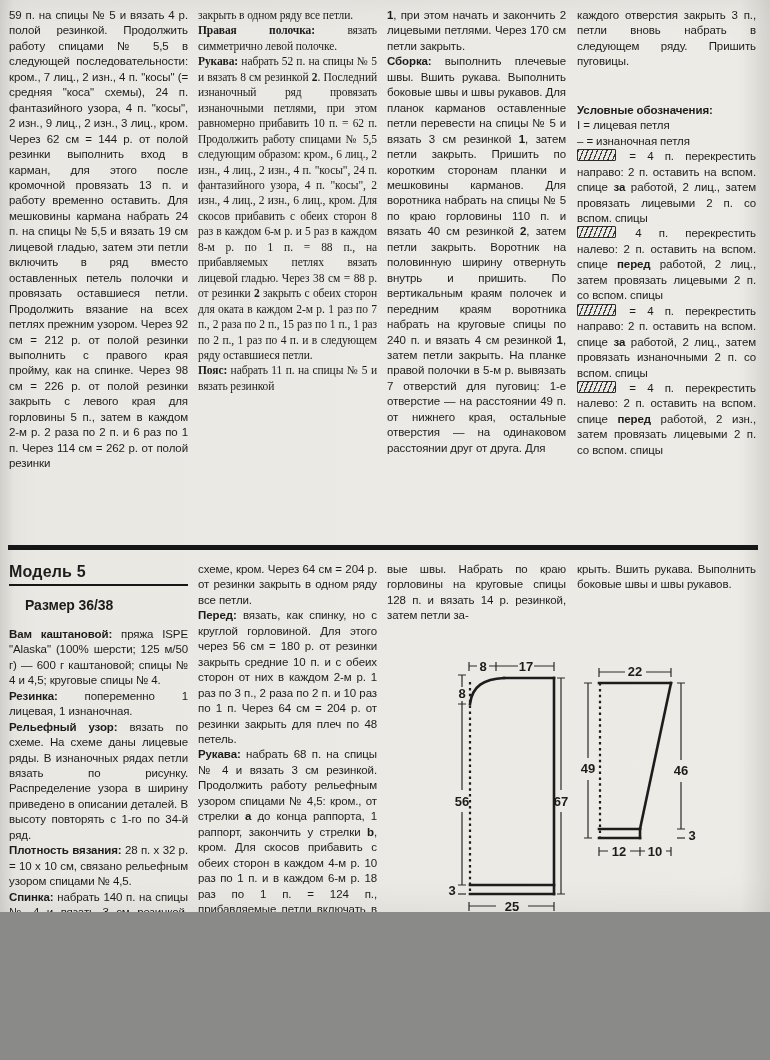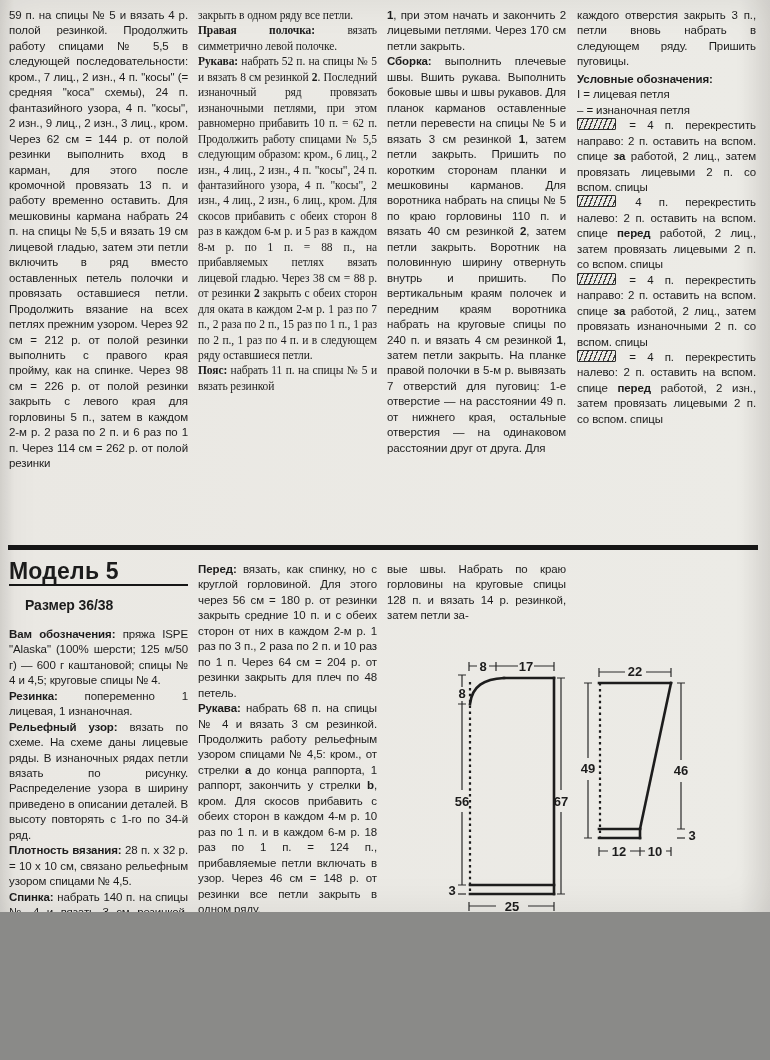--- a/index.html
+++ b/index.html
@@ -10,23 +10,23 @@
     box-shadow:inset 0 0 40px rgba(0,0,0,.08);
   }
   .col{position:absolute;width:179px;text-align:justify;font-size:11.5px;line-height:15.45px;letter-spacing:-0.1px;}
   .tcol1{left:9px;top:8px;}  .tcol2{left:198px;top:8px;font-family:Liberation Serif, serif;}
   .tcol3{left:387px;top:8px;}.tcol4{left:577px;top:8px;}
   .bcol1{left:9px;top:562px;}.bcol2{left:198px;top:562px;}
   .bcol3{left:387px;top:562px;width:179px;}
   .bcol4{left:577px;top:562px;}
   .para{margin:0;}
   .b, b{font-weight:bold;}
-  .mt{margin-top:2px;}
+  .mt{margin-top:33px;}
   .divider{position:absolute;left:8px;top:545px;width:750px;height:5px;background:#161616;}
-  .model-heading{font-size:23px;font-weight:bold;letter-spacing:.2px;border-bottom:2.5px solid #161616;padding-bottom:5px;margin:2px 0 12px 0;text-align:left;}
+  .model-heading{font-size:16px;font-weight:bold;letter-spacing:.2px;border-bottom:2.5px solid #161616;padding-bottom:5px;margin:2px 0 12px 0;text-align:left;}
   .model-size{font-weight:bold;font-size:14px;margin:0 0 13px 16px;text-align:left;}
   .sym{display:inline-block;width:37px;height:10px;border:1.3px solid #2c2c2c;border-radius:1px;vertical-align:-1px;margin-right:2px;
        background:repeating-linear-gradient(112deg,#414141 0 1.2px,transparent 1.2px 4.4px);}
   svg.diagram{position:absolute;}
   #body-svg{left:392px;top:642px;}
   #sleeve-svg{left:578px;top:646px;}
   .shape{stroke:#1d1d1d;stroke-width:2.6;fill:none;stroke-linecap:square;}
   .dash{stroke:#1d1d1d;stroke-width:2.2;fill:none;stroke-dasharray:2.5 3.4;}
   .dim{stroke:#2a2a2a;stroke-width:1.2;fill:none;}
   .dlabel{font-family:"Liberation Sans",sans-serif;font-size:13px;font-weight:bold;fill:#1c1c1c;text-anchor:middle;}
@@ -65,34 +65,38 @@
       <div class="para"><span class="sym"></span><span> = 4 п. перекрестить направо: 2 п. оставить на вспом. спице </span><span class="b">за</span><span> работой, 2 лиц., затем провязать изнаночными 2 п. со вспом. спицы</span></div>
       <div class="para"><span class="sym"></span><span> = 4 п. перекрестить налево: 2 п. оставить на вспом. спице </span><span class="b">перед</span><span> работой, 2 изн., затем провязать лицевыми 2 п. со вспом. спицы</span></div>
     </div>
 
   <div class="divider"></div>
 
   <div class="col bcol1">
     <div class="model-heading">Модель 5</div>
     <div class="model-size">Размер 36/38</div>
     <div>
-        <div class="para"><span class="b">Вам обозначения:</span><span> пряжа ISPE "Alaska" (100% шерсти; 125 м/50 г) — 600 г каштановой; спицы № 4 и 4,5; круговые спицы № 4.</span></div>
+        <div class="para"><span class="b">Вам каштановой:</span><span> пряжа ISPE "Alaska" (100% шерсти; 125 м/50 г) — 600 г каштановой; спицы № 4 и 4,5; круговые спицы № 4.</span></div>
         <div class="para"><span class="b">Резинка:</span><span> попеременно 1 лицевая, 1 изнаночная.</span></div>
         <div class="para"><span class="b">Рельефный узор:</span><span> вязать по схеме. На схеме даны лицевые ряды. В изнаночных рядах петли вязать по рисунку. Распределение узора в ширину приведено в описании деталей. В высоту повторять с 1-го по 34-й ряд.</span></div>
         <div class="para"><span class="b">Плотность вязания:</span><span> 28 п. x 32 р. = 10 x 10 см, связано рельефным узором спицами № 4,5.</span></div>
         <div class="para"><span class="b">Спинка:</span><span> набрать 140 п. на спицы № 4 и вязать 3 см резинкой. Продолжить работу рельефным узором спицами № 4,5: кром., 5 раппортов (= 130 п.), закончить по</span></div>
       </div>
   </div>
   <div class="col bcol2">
+      <div class="para"><span>схеме, кром. Через 64 см = 204 р. от резинки закрыть в одном ряду все петли.</span></div>
       <div class="para"><span class="b">Перед:</span><span> вязать, как спинку, но с круглой горловиной. Для этого через 56 см = 180 р. от резинки закрыть средние 10 п. и с обеих сторон от них в каждом 2-м р. 1 раз по 3 п., 2 раза по 2 п. и 10 раз по 1 п. Через 64 см = 204 р. от резинки закрыть для плеч по 48 петель.</span></div>
       <div class="para"><span class="b">Рукава:</span><span> набрать 68 п. на спицы № 4 и вязать 3 см резинкой. Продолжить работу рельефным узором спицами № 4,5: кром., от стрелки </span><span class="b">a</span><span> до конца раппорта, 1 раппорт, закончить у стрелки </span><span class="b">b</span><span>, кром. Для скосов прибавить с обеих сторон в каждом 4-м р. 10 раз по 1 п. и в каждом 6-м р. 18 раз по 1 п. = 124 п., прибавляемые петли включать в узор. Через 46 см = 148 р. от резинки все петли закрыть в одном ряду.</span></div>
       <div class="para"><span class="b">Сборка:</span><span> выполнить плече-</span></div>
     </div>
   <div class="col bcol3">
       <div class="para"><span>вые швы. Набрать по краю горловины на круговые спицы 128 п. и вязать 14 р. резинкой, затем петли за-</span></div>
+    </div>
+  <div class="col bcol4">
+      <div class="para"><span>крыть. Вшить рукава. Выполнить боковые швы и швы рукавов.</span></div>
     </div>
 
   <svg id="body-svg" class="diagram" width="204" height="296" viewBox="0 0 204 296">
     <g>
       <path class="shape" d="M78 62 C80 44 92 37 112 36"></path>
       <line class="shape" x1="112" y1="36" x2="162" y2="36"></line>
       <line class="shape" x1="162" y1="36" x2="162" y2="252"></line>
       <line class="shape" x1="78" y1="243" x2="162" y2="243"></line>
       <line class="shape" x1="78" y1="252" x2="162" y2="252"></line>
       <line class="dash" x1="78" y1="40" x2="78" y2="252"></line>

